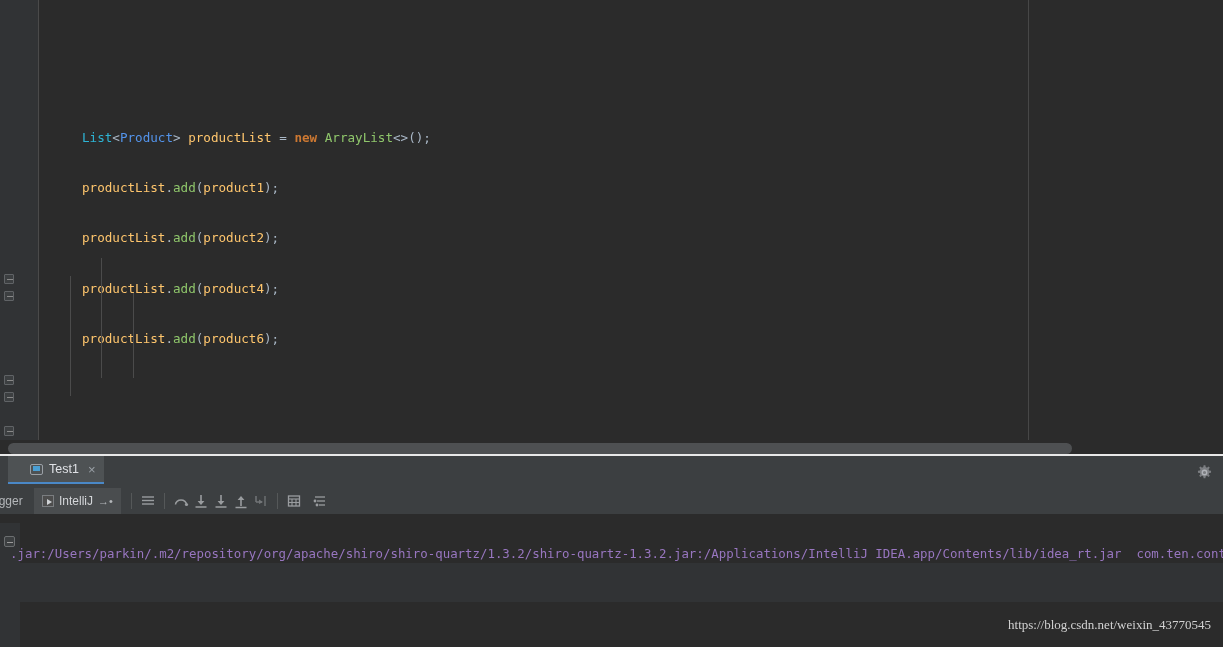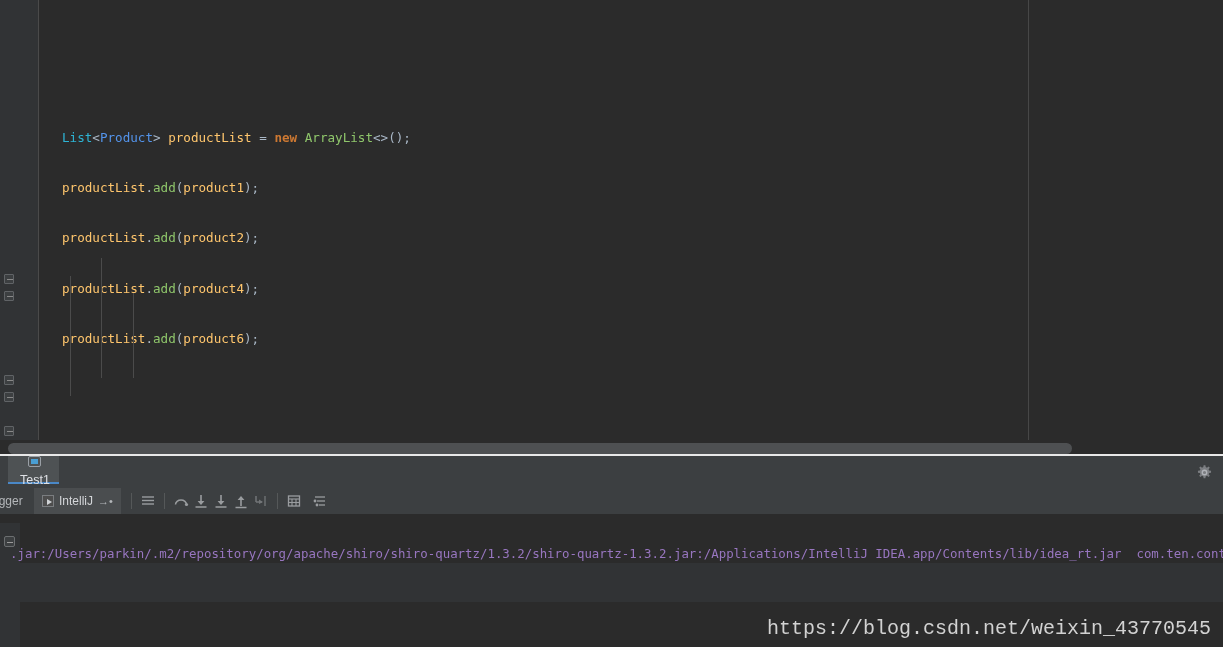--- a/index.html
+++ b/index.html
@@ -34,21 +34,21 @@
     background:#4a4a4a;
   }
 
   #code {
     position:absolute; left:38px; top:0; right:0; height:440px;
     padding-top:12px;
     font-size:12.6px; line-height:16.8px;
     white-space:pre;
     color:#a9b7c6;
   }
-  .ln { height:16.8px; padding-left:24px; position:relative; }
+  .ln { height:16.8px; padding-left:44px; position:relative; }
 
   
   .guide {
     position:absolute; top:0; width:1px; height:455px;
     background:#4b4b4b; z-index:1; pointer-events:none;
   }
   
   #margin-line {
     position:absolute; left:990px; top:0; width:1px; height:440px;
     background:#474747; z-index:0;
@@ -81,26 +81,25 @@
     position:absolute; left:0; top:456px; width:1223px; height:191px;
     background:#3c3f41;
   }
   #tabbar {
     position:absolute; left:0; top:0; width:1223px; height:32px;
     background:#3c3f41;
   }
   #runtab {
     position:absolute; left:8px; top:0; height:28px;
     display:flex; align-items:center; gap:6px;
-    padding:0 9px 0 12px;
+    padding:0 9px 0 22px;
     background:#4e5254;
     border-bottom:2px solid #4a88c7;
     font-family:"Liberation Sans", sans-serif; font-size:12.5px;
     color:#dfe1e5;
-    flex-direction:column;
   }
   .tab-ico {
     width:13px; height:11px; border:1.4px solid #9aa0a6; border-radius:2px;
     position:relative; flex:none;
   }
   .tab-ico::after {
     content:""; position:absolute; left:1.5px; top:1.5px;
     width:7px; height:5px; background:#4a9fd4;
   }
   #tab-close {
@@ -177,22 +176,22 @@
     width:1213px; height:39px;
     background:#313335;
   }
   #clip-top {
     position:absolute; left:0; top:0; width:1223px; height:9px;
     background:#2b2b2b; z-index:5;
   }
 
   #watermark {
     position:absolute; right:12px; top:617px;
-    font-family:Liberation Mono, monospace;
-    font-size:20px; color:#d2d2d2;
+    font-family:Liberation Serif, serif;
+    font-size:13px; color:#d2d2d2;
     z-index:20;
   }
 </style>
 </head>
 <body>
 
 <div id="app">
 
   <div id="editor">
 

